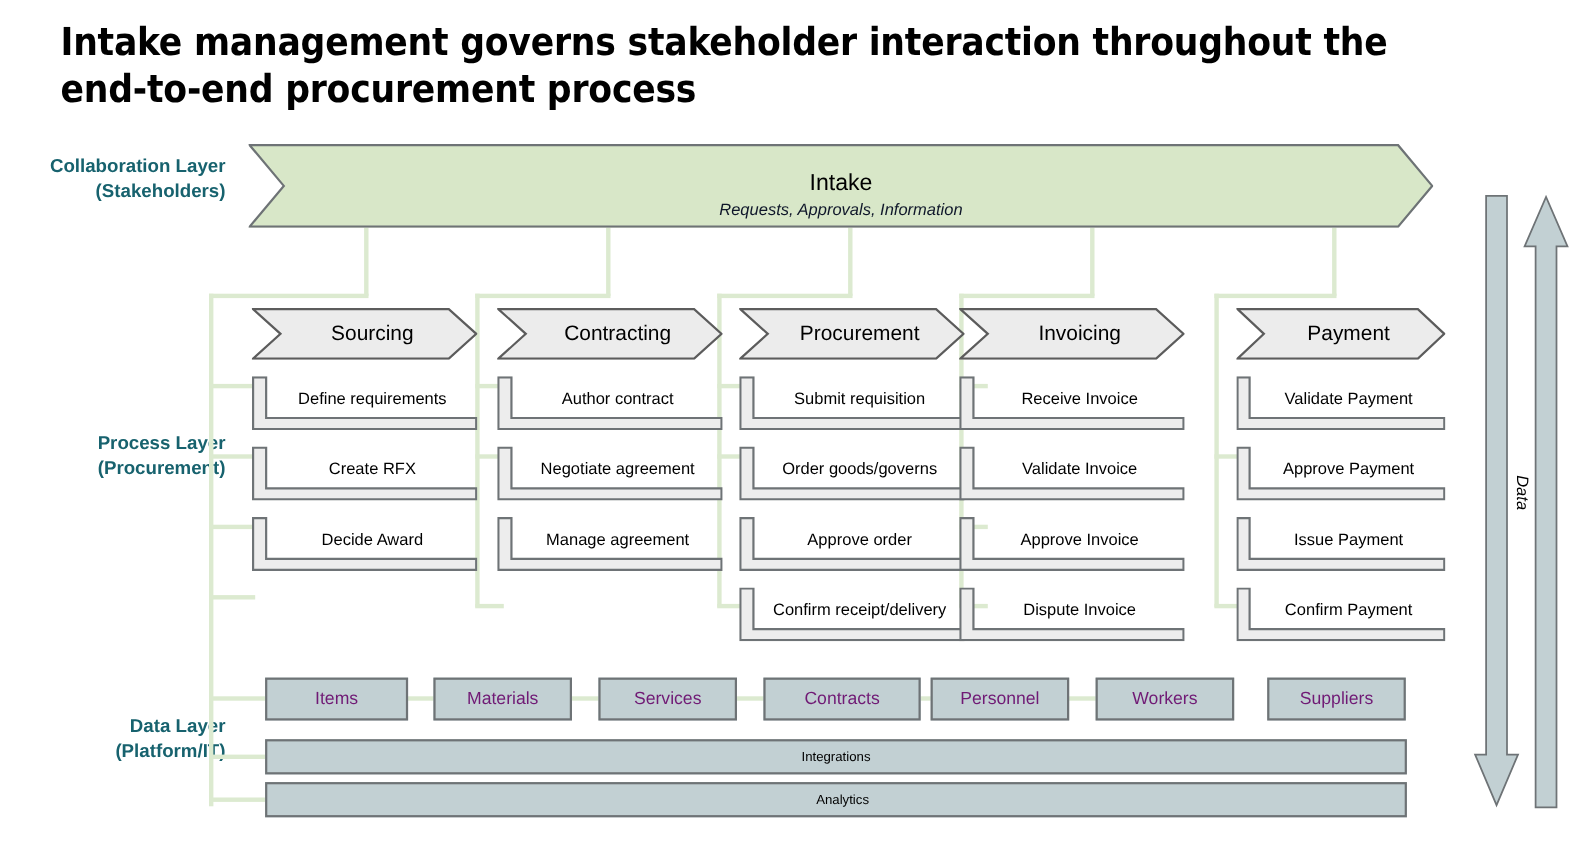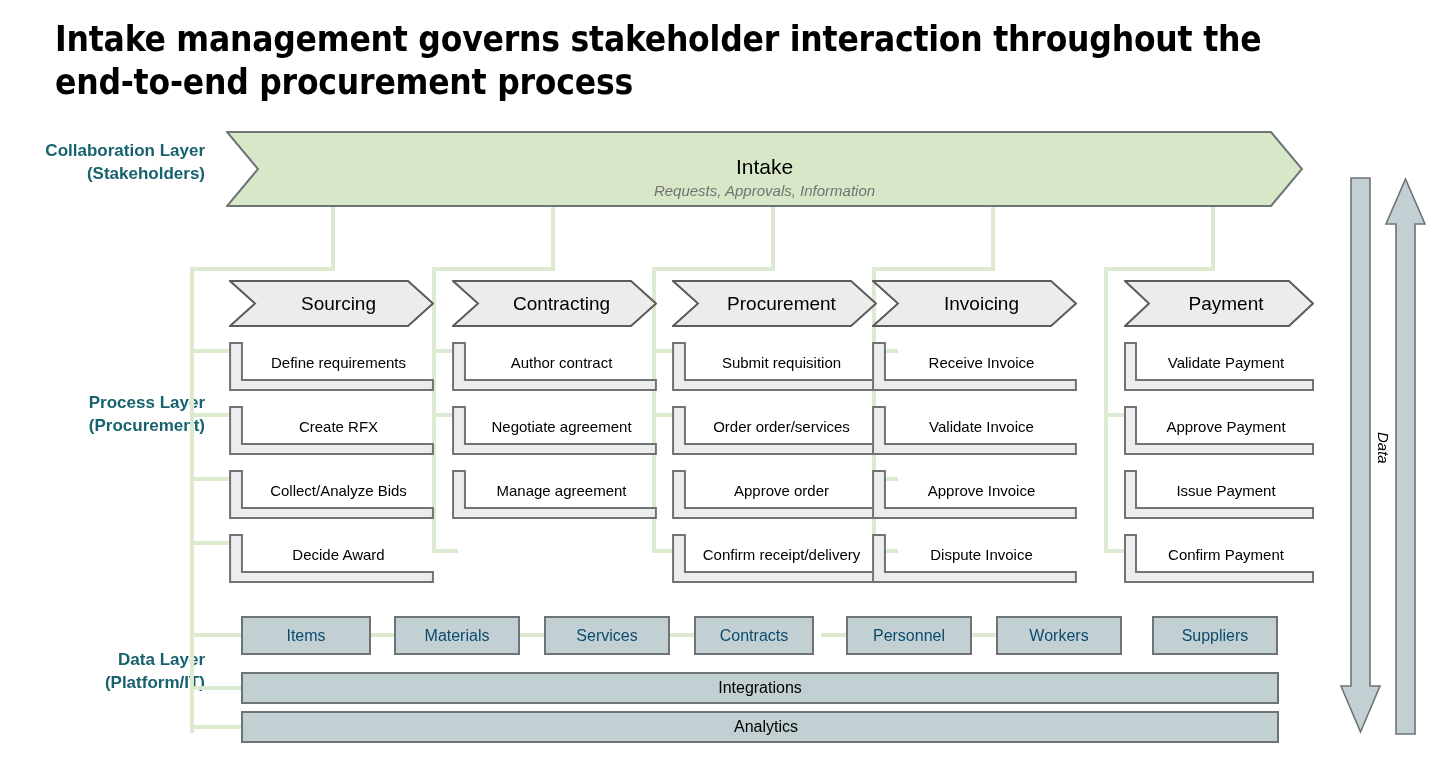--- a/index.html
+++ b/index.html
@@ -93,21 +93,21 @@
     justify-content: center;
     line-height: 1.15;
   }
   #intake-title {
     font-size: 21px;
     color: #000;
   }
   #intake-sub {
     font-size: 15px;
     font-style: italic;
-    color: #737373;
+    color: #0f172a;
     margin-top: 3px;
   }
 
   
   .proc-col { position: absolute; top: 280px; }
 
   .chevron-wrap {
     position: relative;
     height: 47px;
   }
@@ -168,34 +168,34 @@
     position: absolute;
     top: 616px;
     height: 39px;
     background: #c2d0d3;
     border: 2px solid #6e7376;
     box-sizing: border-box;
     display: flex;
     align-items: center;
     justify-content: center;
     font-size: 16px;
-    color: #0c4a6e;
+    color: #701a75;
   }
   .data-bar {
     position: absolute;
     left: 241px;
     width: 1038px;
     height: 32px;
     background: #c2d0d3;
     border: 2px solid #6e7376;
     box-sizing: border-box;
     display: flex;
     align-items: center;
     justify-content: center;
-    font-size: 16px;
+    font-size: 12px;
     color: #000;
   }
   #data-bar-integrations { top: 672px; }
   #data-bar-analytics { top: 711px; padding-left: 12px; }
 
   
   #data-arrows {
     position: absolute;
     left: 1338px;
     top: 176px;
@@ -304,26 +304,20 @@
   <div class="task">
     <svg class="task-bracket" viewBox="0 0 190 49" preserveAspectRatio="none">
       <polygon points="1,1 12,1 12,38 189,38 189,48 1,48" fill="#ededed" stroke="#6e7376" stroke-width="2" vector-effect="non-scaling-stroke"></polygon>
     </svg>
     <div class="task-label">Create RFX</div>
   </div>
   <div class="task">
     <svg class="task-bracket" viewBox="0 0 190 49" preserveAspectRatio="none">
       <polygon points="1,1 12,1 12,38 189,38 189,48 1,48" fill="#ededed" stroke="#6e7376" stroke-width="2" vector-effect="non-scaling-stroke"></polygon>
     </svg>
-    <div class="task-label">Collect/Analyze Bids</div>
-  </div>
-  <div class="task">
-    <svg class="task-bracket" viewBox="0 0 190 49" preserveAspectRatio="none">
-      <polygon points="1,1 12,1 12,38 189,38 189,48 1,48" fill="#ededed" stroke="#6e7376" stroke-width="2" vector-effect="non-scaling-stroke"></polygon>
-    </svg>
     <div class="task-label">Decide Award</div>
   </div>
 </div>
 
 <div class="proc-col" style="left:452px; width:205px;">
   <div class="chevron-wrap">
     <div class="chevron"></div>
     <svg class="chevron-outline" viewBox="0 0 205 47" preserveAspectRatio="none">
       <polygon points="1,1 179,1 204,23.5 179,46 1,46 26,23.5" fill="none" stroke="#5c5c5c" stroke-width="2" vector-effect="non-scaling-stroke"></polygon>
     </svg>
@@ -360,21 +354,21 @@
   <div class="task">
     <svg class="task-bracket" viewBox="0 0 190 49" preserveAspectRatio="none">
       <polygon points="1,1 12,1 12,38 189,38 189,48 1,48" fill="#ededed" stroke="#6e7376" stroke-width="2" vector-effect="non-scaling-stroke"></polygon>
     </svg>
     <div class="task-label">Submit requisition</div>
   </div>
   <div class="task">
     <svg class="task-bracket" viewBox="0 0 190 49" preserveAspectRatio="none">
       <polygon points="1,1 12,1 12,38 189,38 189,48 1,48" fill="#ededed" stroke="#6e7376" stroke-width="2" vector-effect="non-scaling-stroke"></polygon>
     </svg>
-    <div class="task-label">Order order/services</div>
+    <div class="task-label">Order goods/governs</div>
   </div>
   <div class="task">
     <svg class="task-bracket" viewBox="0 0 190 49" preserveAspectRatio="none">
       <polygon points="1,1 12,1 12,38 189,38 189,48 1,48" fill="#ededed" stroke="#6e7376" stroke-width="2" vector-effect="non-scaling-stroke"></polygon>
     </svg>
     <div class="task-label">Approve order</div>
   </div>
   <div class="task">
     <svg class="task-bracket" viewBox="0 0 190 49" preserveAspectRatio="none">
       <polygon points="1,1 12,1 12,38 189,38 189,48 1,48" fill="#ededed" stroke="#6e7376" stroke-width="2" vector-effect="non-scaling-stroke"></polygon>
@@ -447,21 +441,21 @@
     <svg class="task-bracket" viewBox="0 0 190 49" preserveAspectRatio="none">
       <polygon points="1,1 12,1 12,38 189,38 189,48 1,48" fill="#ededed" stroke="#6e7376" stroke-width="2" vector-effect="non-scaling-stroke"></polygon>
     </svg>
     <div class="task-label">Confirm Payment</div>
   </div>
 </div>
 
 <div class="data-chip" style="left:241px; width:130px;">Items</div>
 <div class="data-chip" style="left:394px; width:126px;">Materials</div>
 <div class="data-chip" style="left:544px; width:126px;">Services</div>
-<div class="data-chip" style="left:694px; width:120px;">Contracts</div>
+<div class="data-chip" style="left:694px; width:143px;">Contracts</div>
 <div class="data-chip" style="left:846px; width:126px;">Personnel</div>
 <div class="data-chip" style="left:996px; width:126px;">Workers</div>
 <div class="data-chip" style="left:1152px; width:126px;">Suppliers</div>
 
 <div class="data-bar" id="data-bar-integrations">Integrations</div>
 <div class="data-bar" id="data-bar-analytics">Analytics</div>
 
 <svg id="data-arrows" viewBox="0 0 96 560" preserveAspectRatio="none">
 
   <polygon points="13,2 32,2 32,510 42,510 22.5,556 3,510 13,510" fill="#c2d0d3" stroke="#6e7376" stroke-width="1.6"></polygon>

